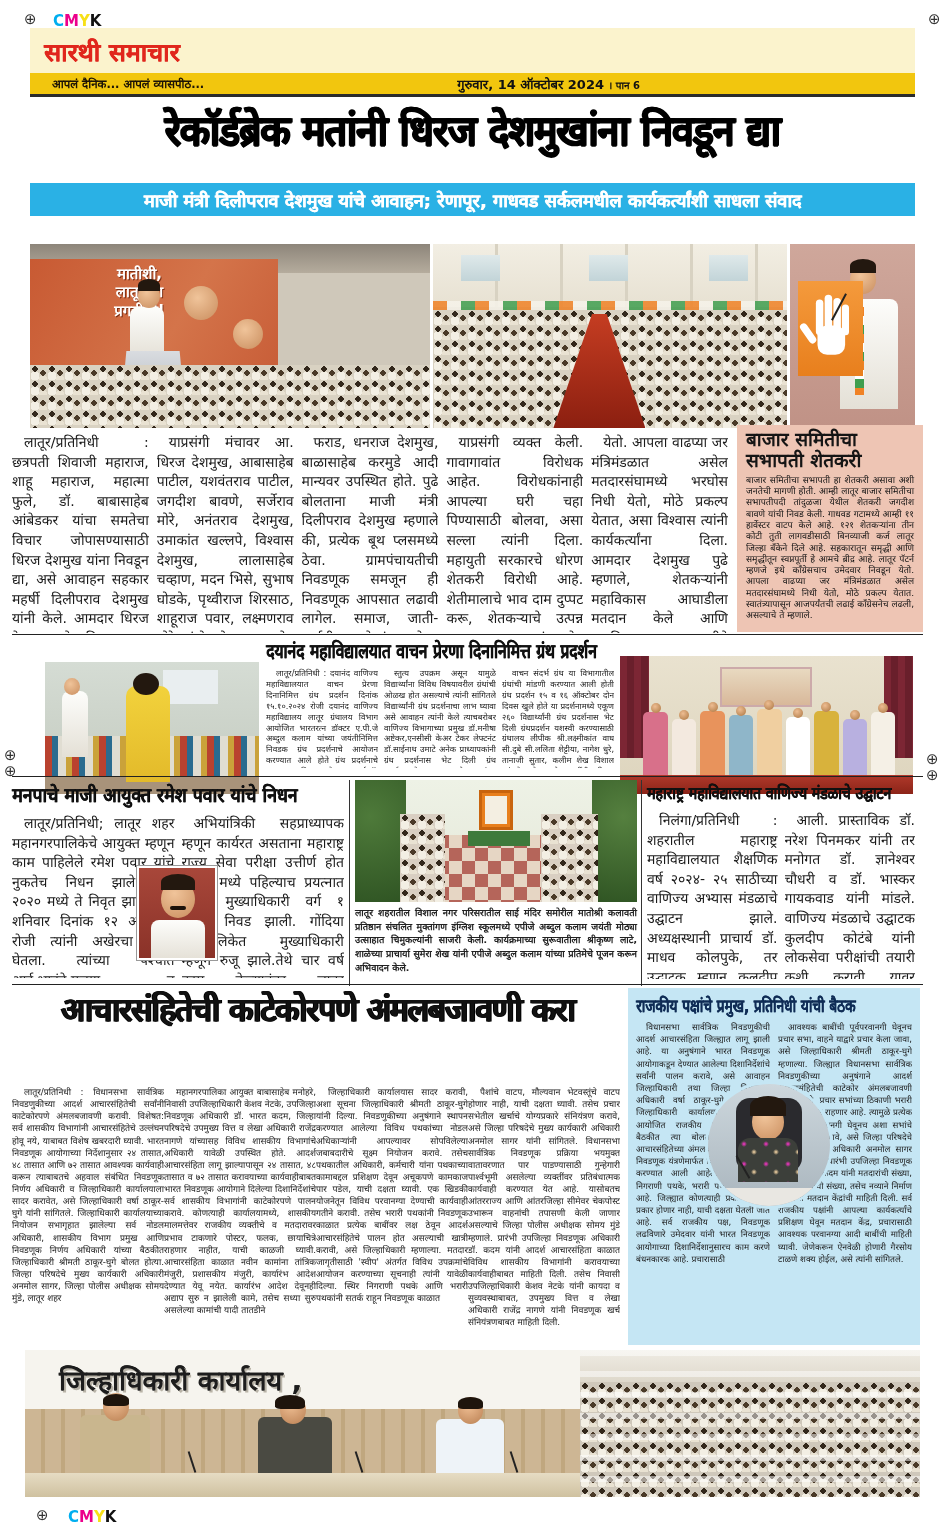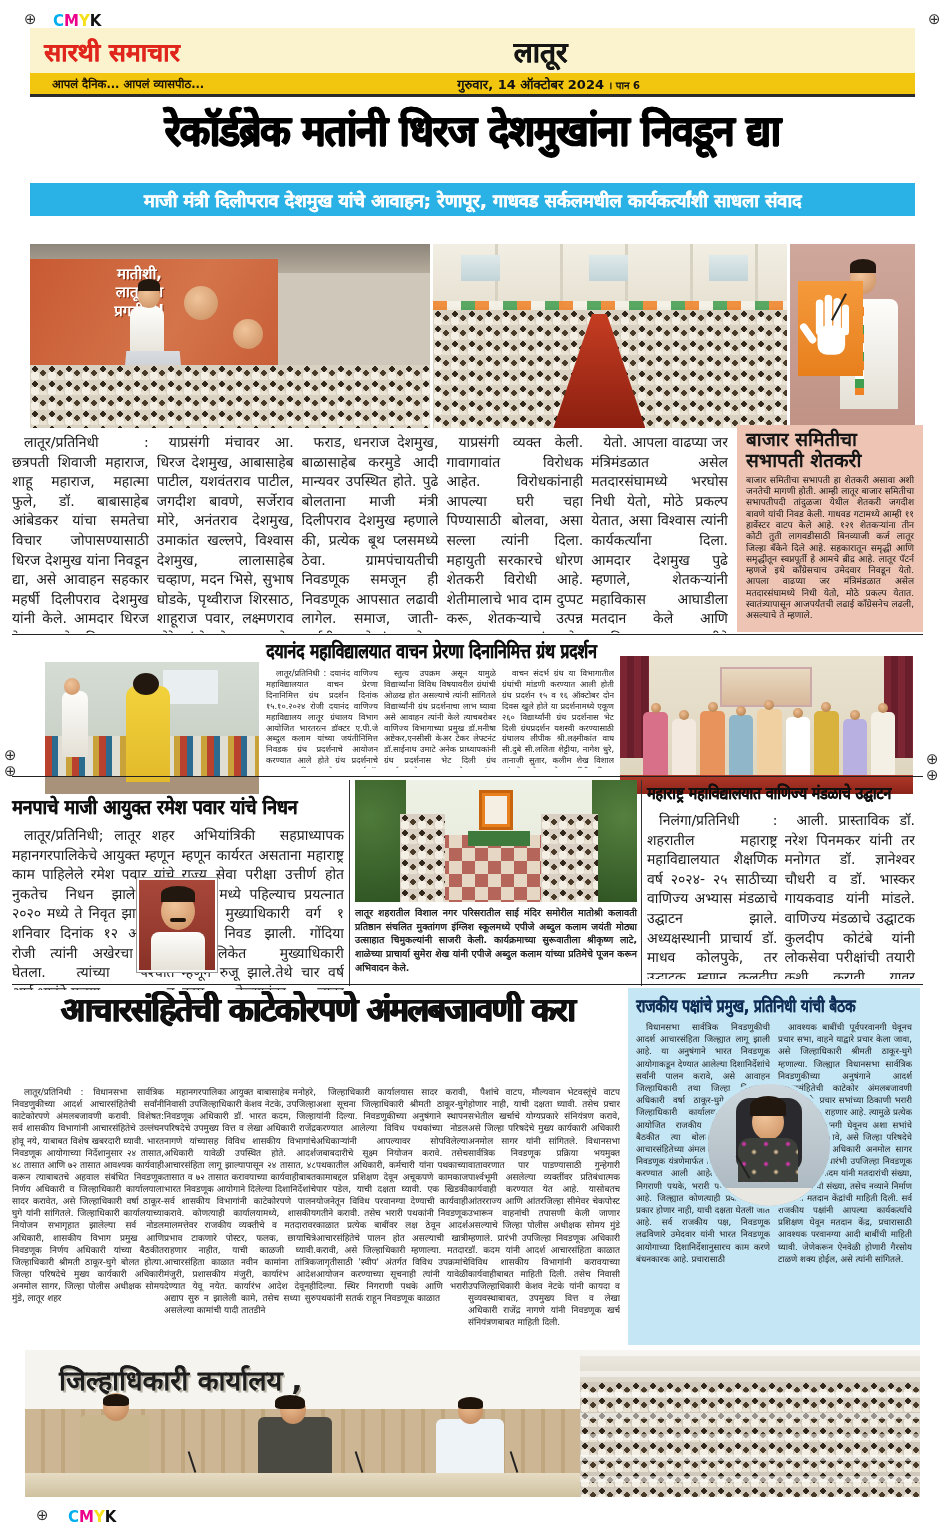--- a/index.html
+++ b/index.html
@@ -67,21 +67,21 @@
   
   .s2photoL{position:absolute;top:639px;left:45px;width:214px;height:132px;}
   .s2main{position:absolute;top:637px;left:266px;width:348px;}
   .s2head{font-size:20px;font-weight:bold;white-space:nowrap;transform:scaleX(.78);transform-origin:left;
           text-shadow:.6px 0 #000;margin:0 0 4px;}
   .s2cols{display:flex;gap:6px;height:100px;}
   .s2cols .ncol{font-size:8.2px;line-height:1.33;text-indent:10px;}
   .s2photoR{position:absolute;top:633px;left:620px;width:293px;height:138px;}
   
   .vline{position:absolute;width:0;border-left:1.3px solid #333;}
-  .blockA{position:absolute;top:781px;left:12px;width:332px;margin-top:12px;}
+  .blockA{position:absolute;top:781px;left:12px;width:332px;}
   .blockA h2{margin:0;font-size:20px;font-weight:bold;white-space:nowrap;transform:scaleX(.88);
              transform-origin:left;text-shadow:.6px 0 #000;}
   .blockA .cols{display:flex;gap:7px;height:164px;margin-top:6px;}
   .obitphoto{position:absolute;left:124px;top:84px;width:82px;height:96px;background:#fff;padding:2px;
              border:1px solid #999;box-sizing:border-box;z-index:3;}
   .obitinner{position:relative;width:100%;height:100%;background:linear-gradient(#a8473a,#8a3228);overflow:hidden;}
   .blockB{position:absolute;top:780px;left:355px;width:282px;}
   .kidsphoto{position:relative;width:282px;height:122px;overflow:hidden;background:#e9efe3;}
   .caption{font-size:9.4px;line-height:1.45;text-align:justify;margin-top:4px;font-weight:bold;color:#222;}
   .blockC{position:absolute;top:781px;left:647px;width:268px;}
@@ -139,21 +139,20 @@
   <div class="cmyk" style="left:53px;top:12px"><span class="c">C</span><span class="m">M</span><span class="y">Y</span><span class="k">K</span></div>
   <div class="reg" style="left:928px;top:12px">⊕</div>
   <div class="reg" style="left:4px;top:748px">⊕</div>
   <div class="reg" style="left:4px;top:764px">⊕</div>
   <div class="reg" style="left:926px;top:752px">⊕</div>
   <div class="reg" style="left:926px;top:768px">⊕</div>
 
   <div class="masthead">
     <div class="mast-cream">
       <div class="brand">सारथी समाचार</div>
-      <div class="city">लातूर</div>
     </div>
     <div class="mast-yellow">
       <div class="tagline">आपलं दैनिक... आपलं व्यासपीठ...</div>
       <div class="dateline"><span>गुरुवार, 14 ऑक्टोबर 2024</span> <span class="pageno">। पान 6</span></div>
     </div>
   </div>
 
   <div class="headline1">रेकॉर्डब्रेक मतांनी धिरज देशमुखांना निवडून द्या</div>
   <div class="subhead1">माजी मंत्री दिलीपराव देशमुख यांचे आवाहन; रेणापूर, गाधवड सर्कलमधील कार्यकर्त्यांशी साधला संवाद</div>
 

